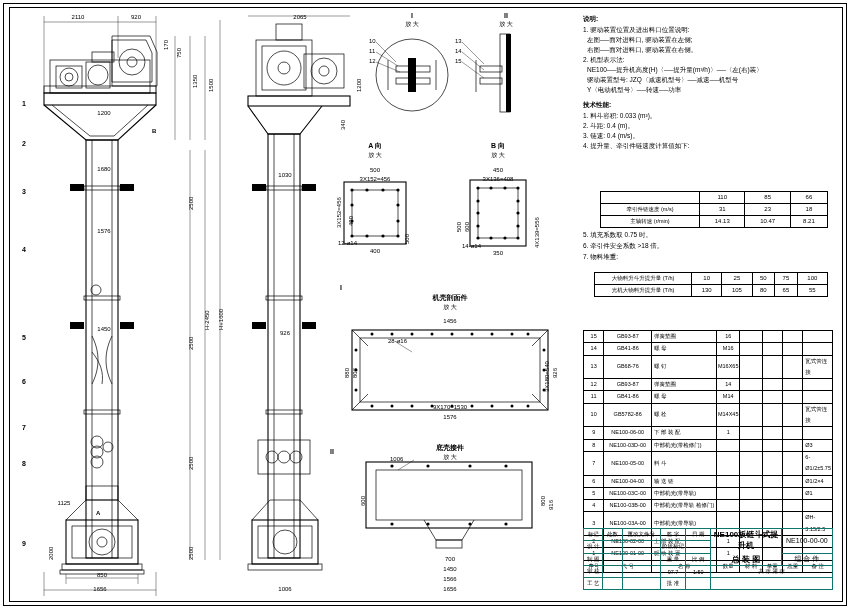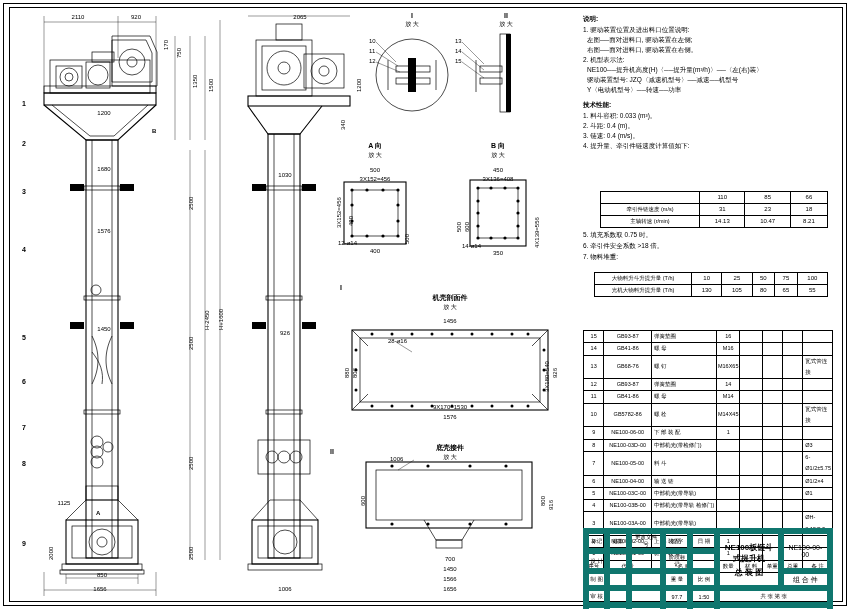--- a/index.html
+++ b/index.html
@@ -25,21 +25,21 @@
   #notes .hd{font-weight:bold;margin-bottom:1px;}
   #notes .sub{padding-left:4px;}
   
   #bom{left:583px;top:330px;width:250px;}
   #bom table{width:250px;border-collapse:collapse;font-size:5.5px;}
   #bom td{border:1px solid #000;height:11.3px;line-height:11.3px;padding:0 1px;text-align:center;}
   #bom td.l{text-align:left;padding-left:2px;}
   
   #title{left:583px;top:528px;width:250px;height:74px;}
   #title table{width:250px;border-collapse:collapse;font-size:5.5px;}
-  #title td{border:6px solid #0f766e;padding:0 1px;text-align:center;height:11px;}
+  #title td{border:1px solid #0f766e;padding:0 1px;text-align:center;height:11px;}
   .big{font-size:8.5px;font-weight:bold;}
   .mid{font-size:7px;}
   
   svg{position:absolute;left:0;top:0;overflow:visible;}
   .s{fill:none;stroke:#000;stroke-width:0.7;}
   .s2{fill:none;stroke:#000;stroke-width:1.1;}
   .thin{fill:none;stroke:#000;stroke-width:0.4;}
   .fill{fill:#000;}
   .hatch{fill:#000;}
 </style>

